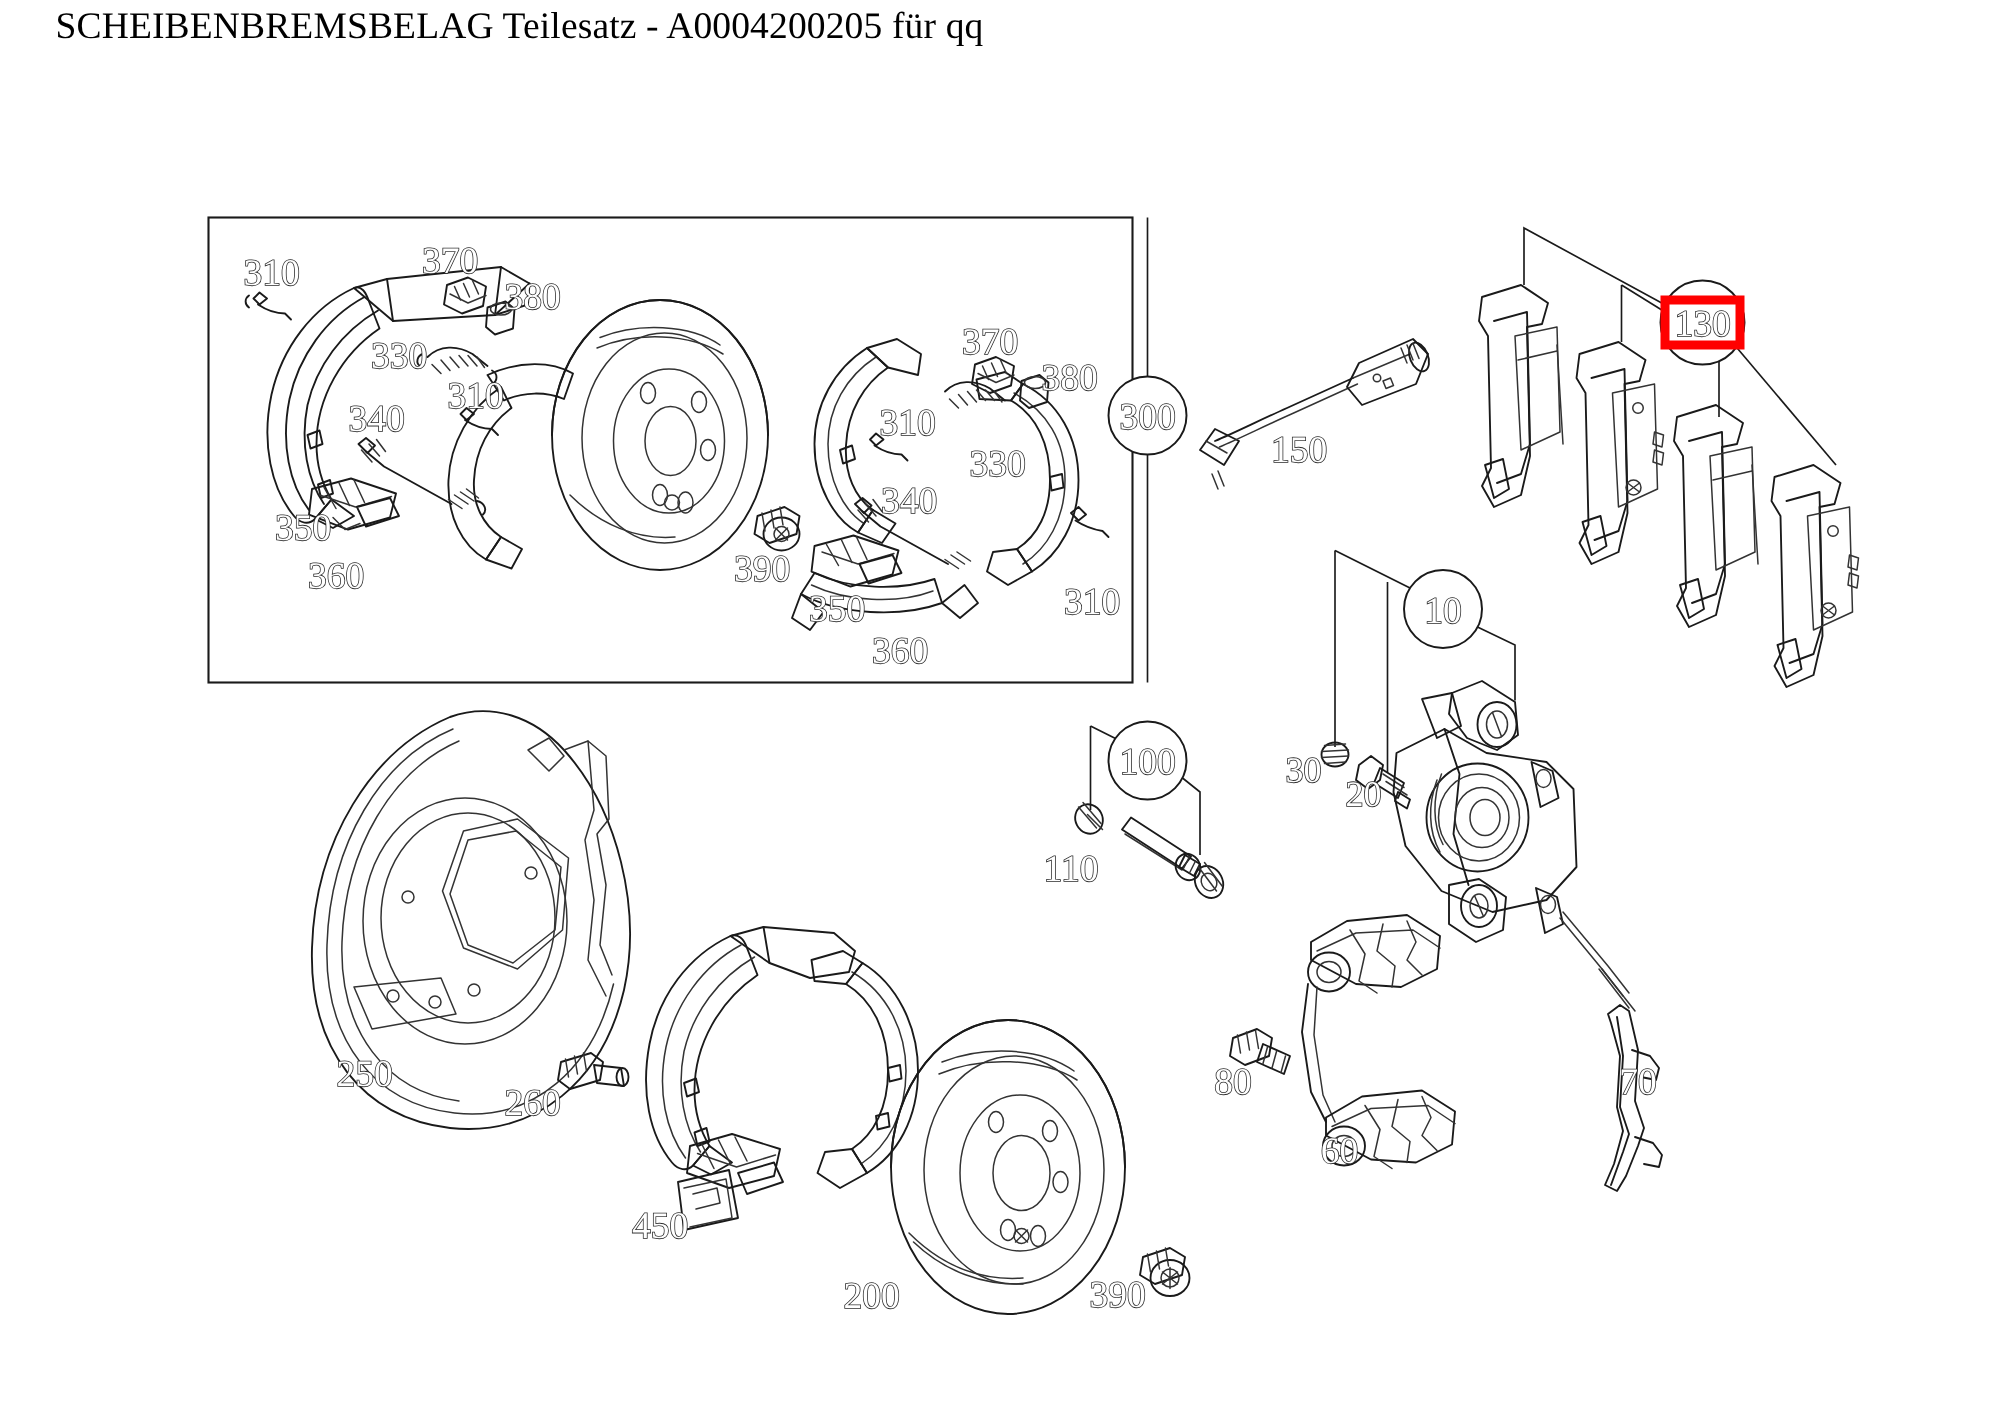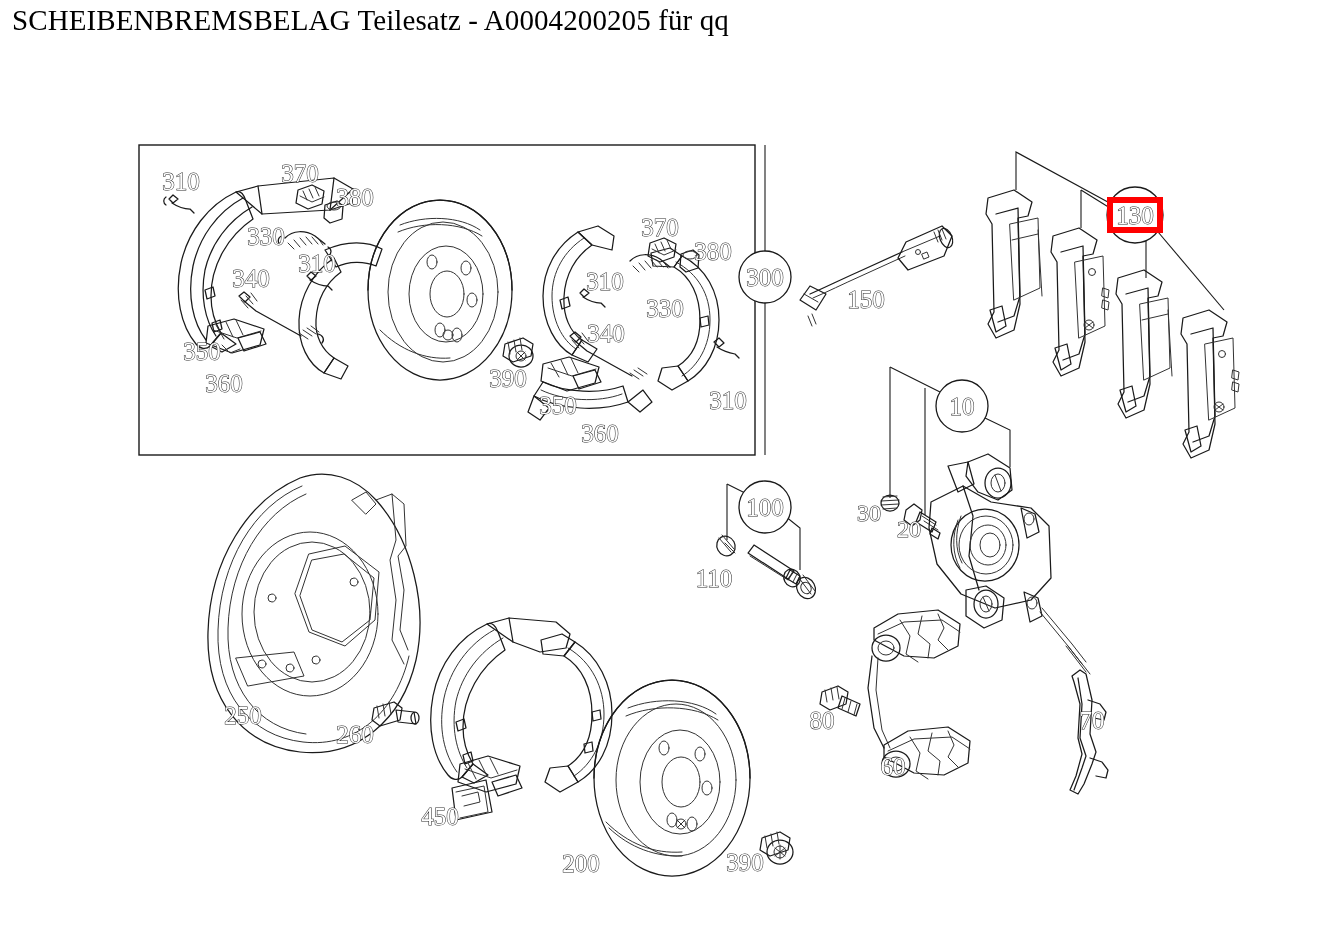--- a/index.html
+++ b/index.html
@@ -3,22 +3,22 @@
 <meta charset="utf-8">
 <title>SCHEIBENBREMSBELAG Teilesatz</title>
 <style>
   html,body{margin:0;padding:0;background:#ffffff;}
   body{
     width:1326px;height:937px;position:relative;overflow:hidden;
     font-family:"Liberation Serif","DejaVu Serif",serif;
     color:#000;
   }
   #page-title{
-    position:absolute;left:12px;top:4px;
-    font-size:29px;letter-spacing:.1px;white-space:nowrap;
+    position:absolute;left:37px;top:4px;
+    font-size:25px;letter-spacing:.1px;white-space:nowrap;
   }
   #diagram-area{position:absolute;left:0;top:0;width:1326px;height:937px;}
   #diagram-svg{display:block;width:1326px;height:937px;}
   #footer-row{
     position:absolute;left:0;top:898px;width:1326px;height:30px;
   }
   .hl-box{
     position:absolute;border:6px solid #FF0000;box-sizing:border-box;
     background:transparent;pointer-events:none;
   }

